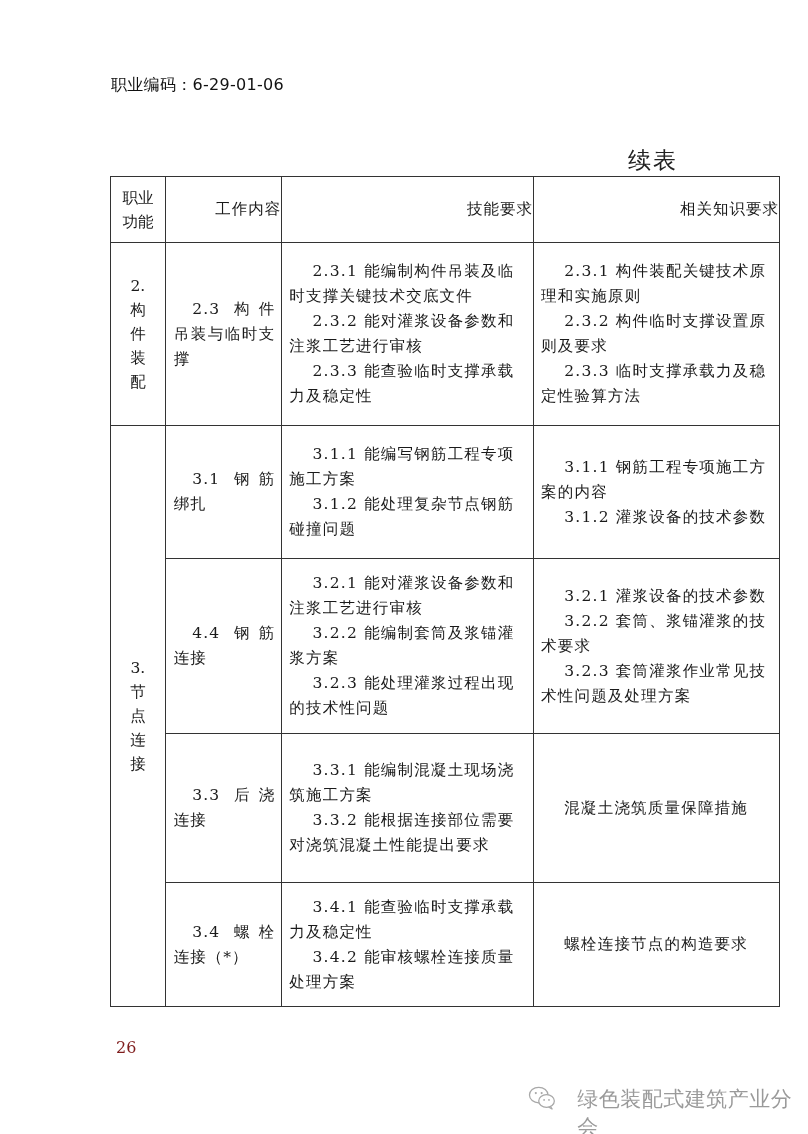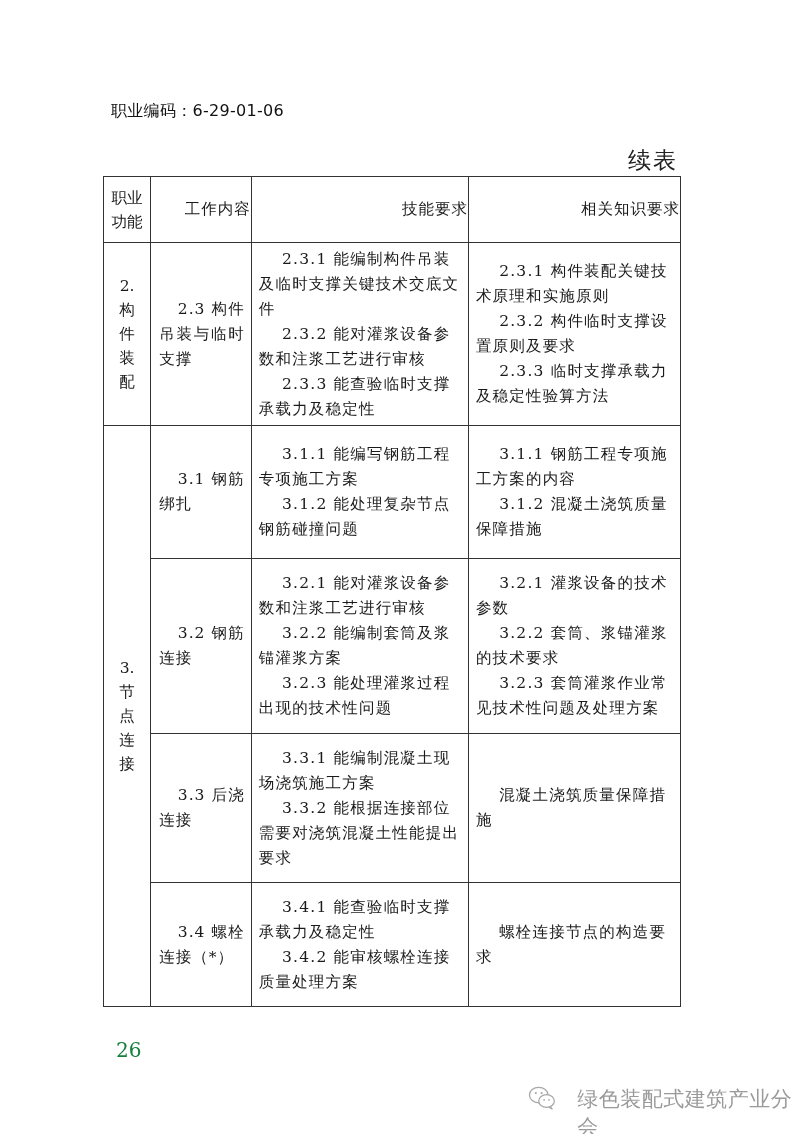--- a/index.html
+++ b/index.html
@@ -1,35 +1,35 @@
 <!DOCTYPE html>
 <html><head>
 <meta charset="utf-8">
 <style>
   html, body { margin: 0; padding: 0; background: #ffffff; }
   body { width: 808px; height: 1134px; position: relative; overflow: hidden;
          font-family: "DejaVu Serif", "Liberation Serif", serif; color: #1a1a1a; }
   .code-line { position: absolute; left: 111px; top: 75px; font-family: "DejaVu Sans", "Liberation Sans", sans-serif;
-               font-size: 16px; letter-spacing: 0.3px; color: #111; margin-top: 26px; }
+               font-size: 16px; letter-spacing: 0.3px; color: #111; }
   .cont-label { position: absolute; left: 628px; top: 145px; font-size: 23px; letter-spacing: 2px; color: #222; }
-  table.main { position: absolute; left: 103px; top: 176px; width: 578px; border-collapse: collapse; table-layout: fixed;
+  table.main { position: absolute; left: 110px; top: 176px; width: 670px; border-collapse: collapse; table-layout: fixed;
                font-size: 15.5px; line-height: 25px; }
   table.main td, table.main th { border: 1.5px solid #333; vertical-align: middle; padding: 0; }
   table.main th { font-weight: normal; height: 65px; }
   .c1 { width: 47px; } .c2 { width: 100px; } .c3 { width: 216px; } .c4 { width: 211px; }
   .hdr1 { text-align: center; line-height: 24px; font-size: 15.5px; }
   .hdr { text-align: right; letter-spacing: 1px; }
   .func { text-align: center; line-height: 24px; }
   .func span { display: block; }
   .work { padding: 0 6px 0 8px !important; letter-spacing: 1px; }
   .work .line1 { text-indent: 1.2em; display: block; text-align: justify; }
   .cell { padding: 0 4px 0 7px !important; letter-spacing: 1.2px; }
   .para { text-indent: 1.5em; display: block; }
   .r1 { height: 183px; } .r2 { height: 133px; } .r3 { height: 175px; } .r4 { height: 149px; } .r5 { height: 124px; }
-  .page-num { position: absolute; left: 116px; top: 1038px; font-size: 20px; color: #15803d; }
+  .page-num { position: absolute; left: 116px; top: 1038px; font-size: 16px; color: #7f1d1d; }
   .watermark { position: absolute; left: 528px; top: 1085px; display: flex; gap: 20px;
                color: #9a9a9a; font-family: "DejaVu Sans", "Liberation Sans", sans-serif; font-size: 21px; letter-spacing: 0.5px; }
   .wm-icon { width: 30px; height: 26px; }
 </style>
 </head>
 <body>
 
 <div class="code-line">职业编码：6-29-01-06</div>
 <div class="cont-label">续表</div>
 
@@ -84,27 +84,27 @@
     </td>
     <td class="work">
           <span class="line1">3.1 钢筋绑扎</span>
         </td>
     <td class="cell">
       <span class="para">3.1.1 能编写钢筋工程专项施工方案</span>
       <span class="para">3.1.2 能处理复杂节点钢筋碰撞问题</span>
     </td>
     <td class="cell">
       <span class="para">3.1.1 钢筋工程专项施工方案的内容</span>
-      <span class="para">3.1.2 混凝土浇筑质量保障措施</span>
+      <span class="para">3.1.2 灌浆设备的技术参数</span>
     </td>
   </tr>
 
   <tr class="r3">
     <td class="work">
-          <span class="line1">3.2 钢筋连接</span>
+          <span class="line1">4.4 钢筋连接</span>
         </td>
     <td class="cell">
       <span class="para">3.2.1 能对灌浆设备参数和注浆工艺进行审核</span>
       <span class="para">3.2.2 能编制套筒及浆锚灌浆方案</span>
       <span class="para">3.2.3 能处理灌浆过程出现的技术性问题</span>
     </td>
     <td class="cell">
       <span class="para">3.2.1 灌浆设备的技术参数</span>
       <span class="para">3.2.2 套筒、浆锚灌浆的技术要求</span>
       <span class="para">3.2.3 套筒灌浆作业常见技术性问题及处理方案</span>

